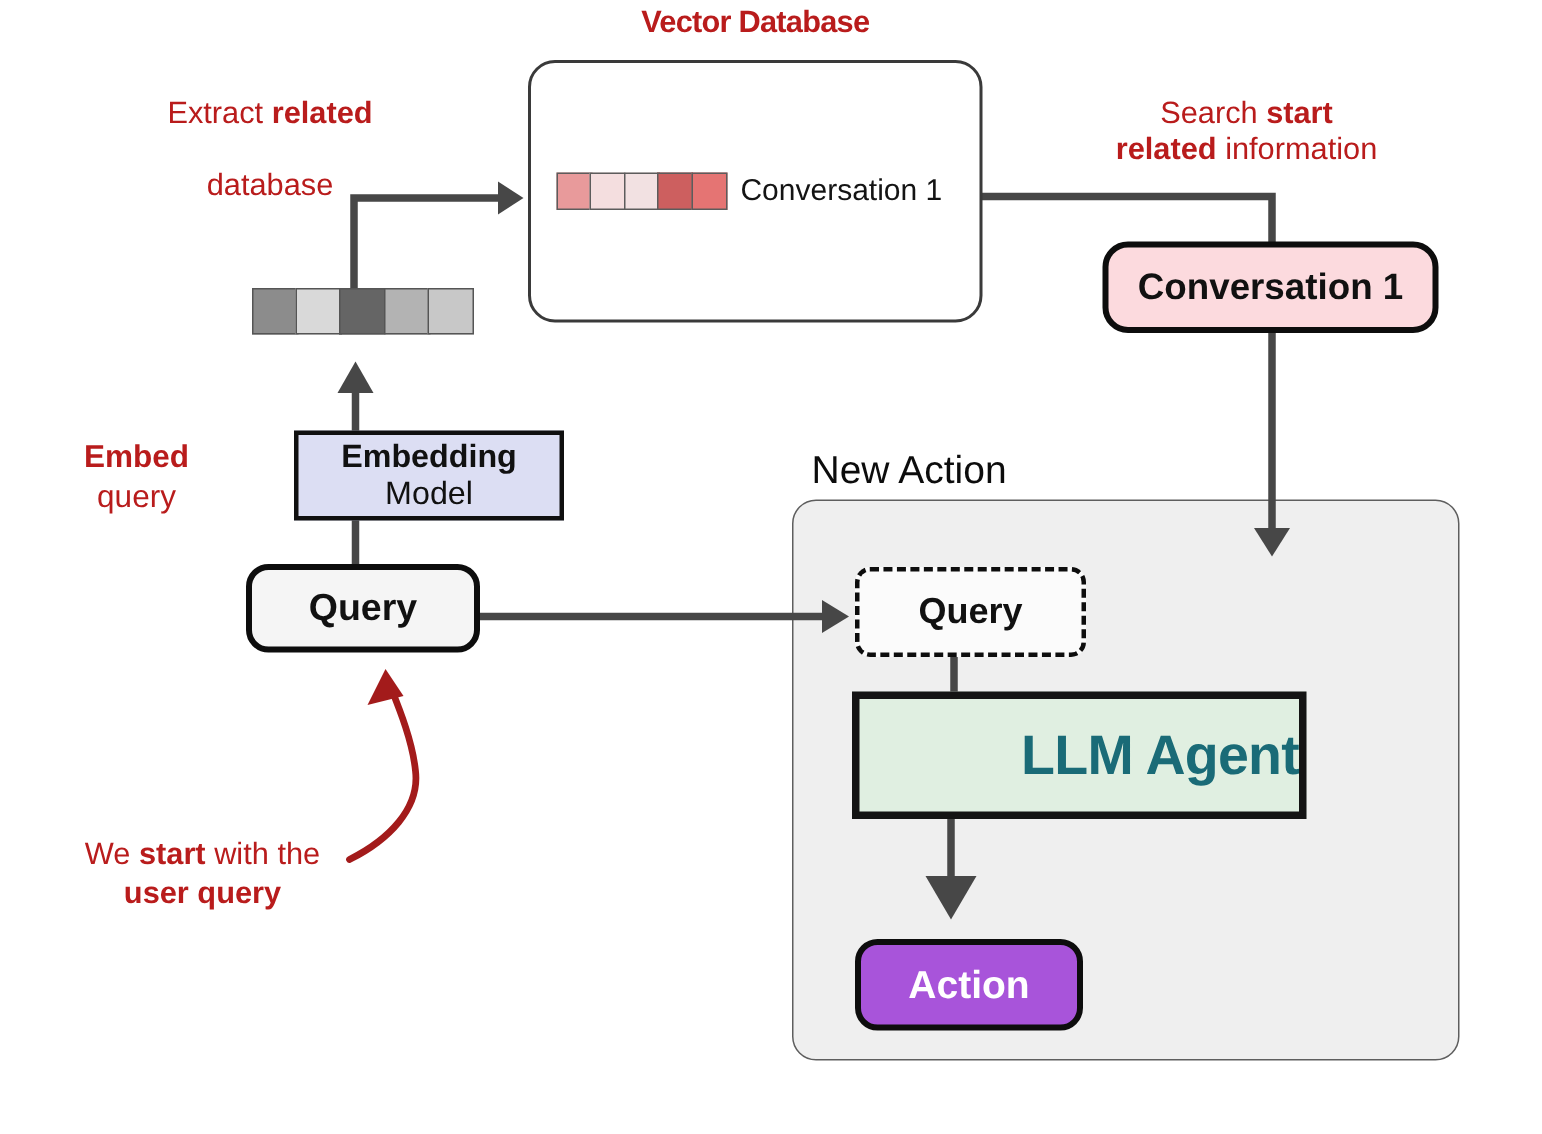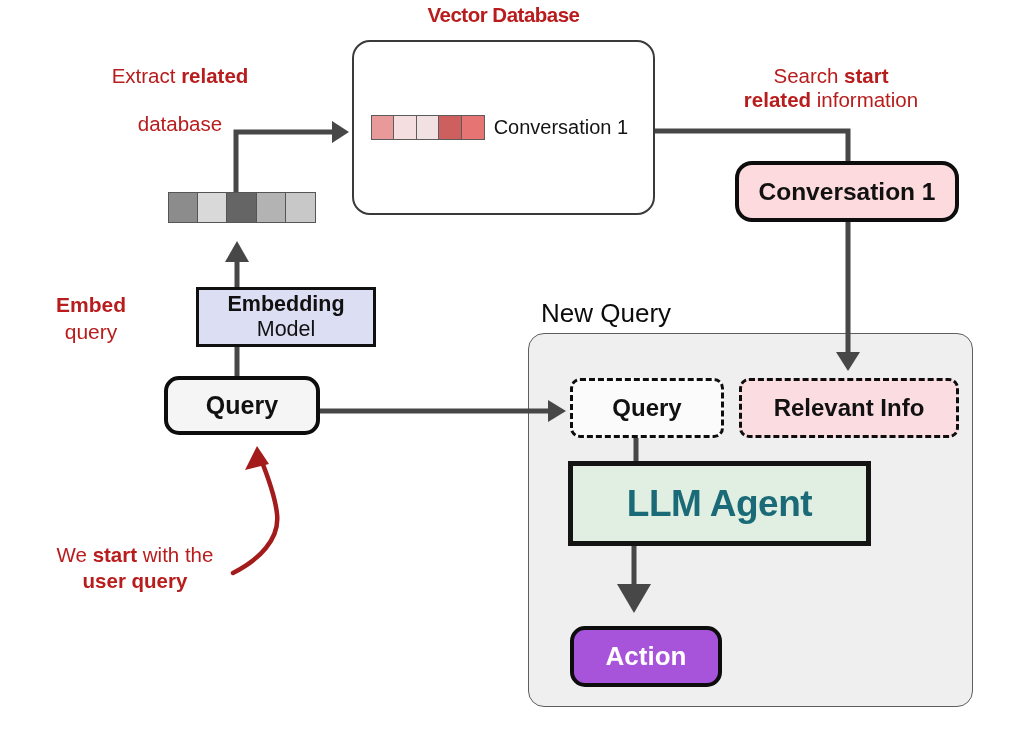--- a/index.html
+++ b/index.html
@@ -37,21 +37,21 @@
   
   #query-vector{left:168px;top:192px;display:flex;}
   #query-vector .sw{width:31px;height:31px;box-sizing:border-box;border:1.8px solid #555555;margin-left:-1.8px;}
   #query-vector .sw:first-child{margin-left:0;}
 
   
   .txt{font-size:20.5px;line-height:24px;text-align:center;color:#b91c1c;}
   #search-text{left:66px;top:64px;width:228px;}
   #extract-text{left:716px;top:64px;width:230px;}
   #embed-text{left:36px;top:291px;width:110px;font-size:21px;line-height:27px;}
-  #start-text{left:34px;top:542px;width:202px;line-height:26px;}
+  #start-text{left:34px;top:557px;width:202px;line-height:26px;}
 
   
   #embedding-box{
     left:152px;top:287px;width:180px;height:60px;box-sizing:border-box;
     background:var(--embedding-fill);border:3.5px solid #101010;
     display:flex;flex-direction:column;align-items:center;justify-content:center;
     font-size:21.5px;line-height:25px;margin-left:44px;
   }
   #query-box{
     left:164px;top:376px;width:156px;height:59px;box-sizing:border-box;
@@ -74,21 +74,21 @@
     display:flex;align-items:center;justify-content:center;font-size:24px;font-weight:700;
   }
   #relevant-info-box{
     left:739px;top:378px;width:220px;height:60px;box-sizing:border-box;
     background:var(--relevant-info-fill);border:3px dashed #0d0d0d;border-radius:10px;
     display:flex;align-items:center;justify-content:center;font-size:24px;font-weight:700;
   }
   #llm-box{
     left:568px;top:461px;width:303px;height:85px;box-sizing:border-box;
     background:var(--llm-fill);border:5px solid #141414;
-    display:flex;align-items:center;justify-content:center;
+    display:flex;align-items:center;justify-content:flex-end;
     font-size:37px;font-weight:700;color:var(--llm-text);letter-spacing:-.5px;
   }
   #answer-box{
     left:570px;top:626px;width:152px;height:61px;box-sizing:border-box;
     background:var(--answer-fill);border:4px solid #0d0d0d;border-radius:15px;
     display:flex;align-items:center;justify-content:center;
     font-size:26px;font-weight:700;color:var(--answer-text);
   }
 </style>
 </head>
@@ -168,26 +168,23 @@
   <div id="embedding-box" class="abs node">
     <b>Embedding</b>
     <span>Model</span>
   </div>
   <div id="query-box" class="abs node">
     <span>Query</span>
   </div>
   <div id="conversation1-box" class="abs node">
     <span>Conversation 1</span>
   </div>
-  <div id="panel-label" class="abs node txt">New Query</div>
+  <div id="panel-label" class="abs node txt">New Action</div>
   <div id="action-query-box" class="abs node">
     <span>Query</span>
-  </div>
-  <div id="relevant-info-box" class="abs node">
-    <span>Relevant Info</span>
   </div>
   <div id="llm-box" class="abs node">
     <span>LLM Agent</span>
   </div>
   <div id="answer-box" class="abs node">
     <span>Action</span>
   </div>
 
 </div>
 

